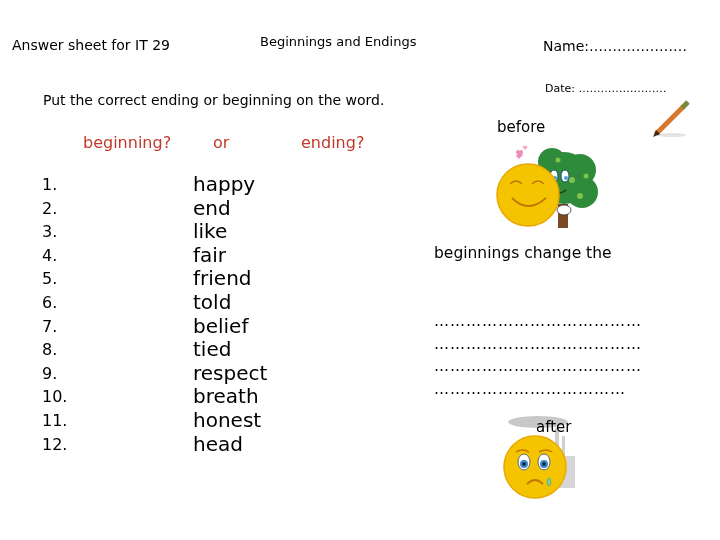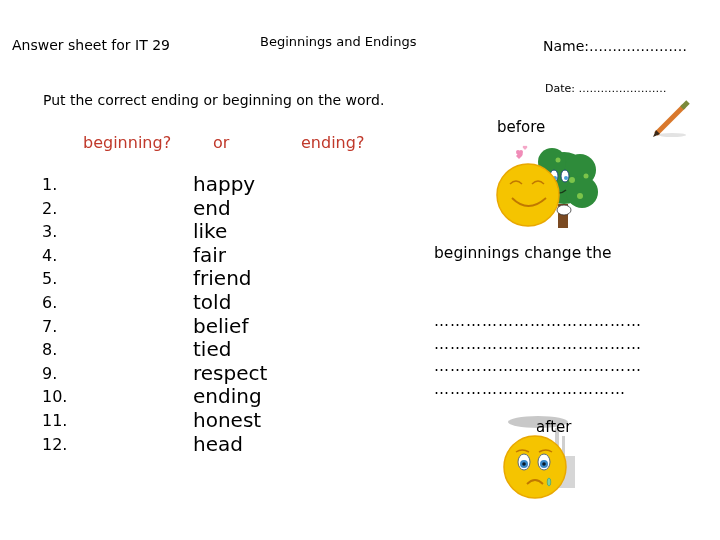--- a/index.html
+++ b/index.html
@@ -58,21 +58,21 @@
 <div class="abs words">
   <span class="list-item">happy</span>
   <span class="list-item">end</span>
   <span class="list-item">like</span>
   <span class="list-item">fair</span>
   <span class="list-item">friend</span>
   <span class="list-item">told</span>
   <span class="list-item">belief</span>
   <span class="list-item">tied</span>
   <span class="list-item">respect</span>
-  <span class="list-item">ending</span>
+  <span class="list-item">breath</span>
   <span class="list-item">honest</span>
   <span class="list-item">head</span>
 </div>
 
 <svg style="left:650px;top:98px" width="45" height="42" viewBox="0 0 45 42">
   <ellipse cx="22" cy="37" rx="14" ry="2" fill="#e3e3e3"></ellipse>
   <line x1="6" y1="36" x2="34" y2="8" stroke="#d9782c" stroke-width="5" stroke-linecap="butt"></line>
   <line x1="32" y1="10" x2="38" y2="4" stroke="#7a8a3a" stroke-width="5"></line>
   <polygon points="3,39 6,32 10,36" fill="#3b2a1a"></polygon>
 </svg>

